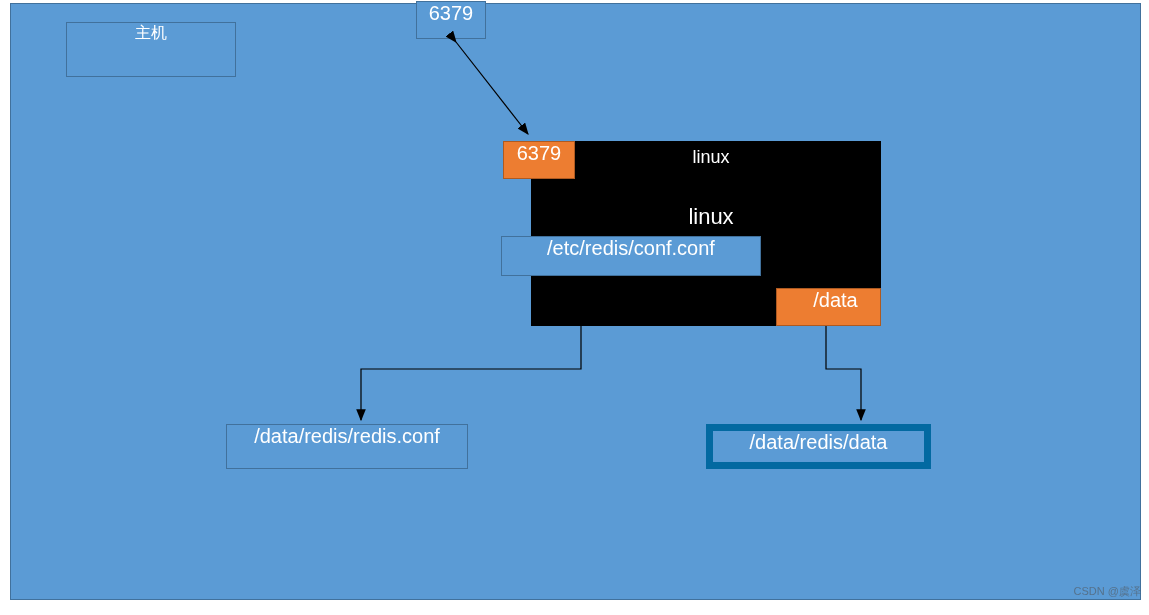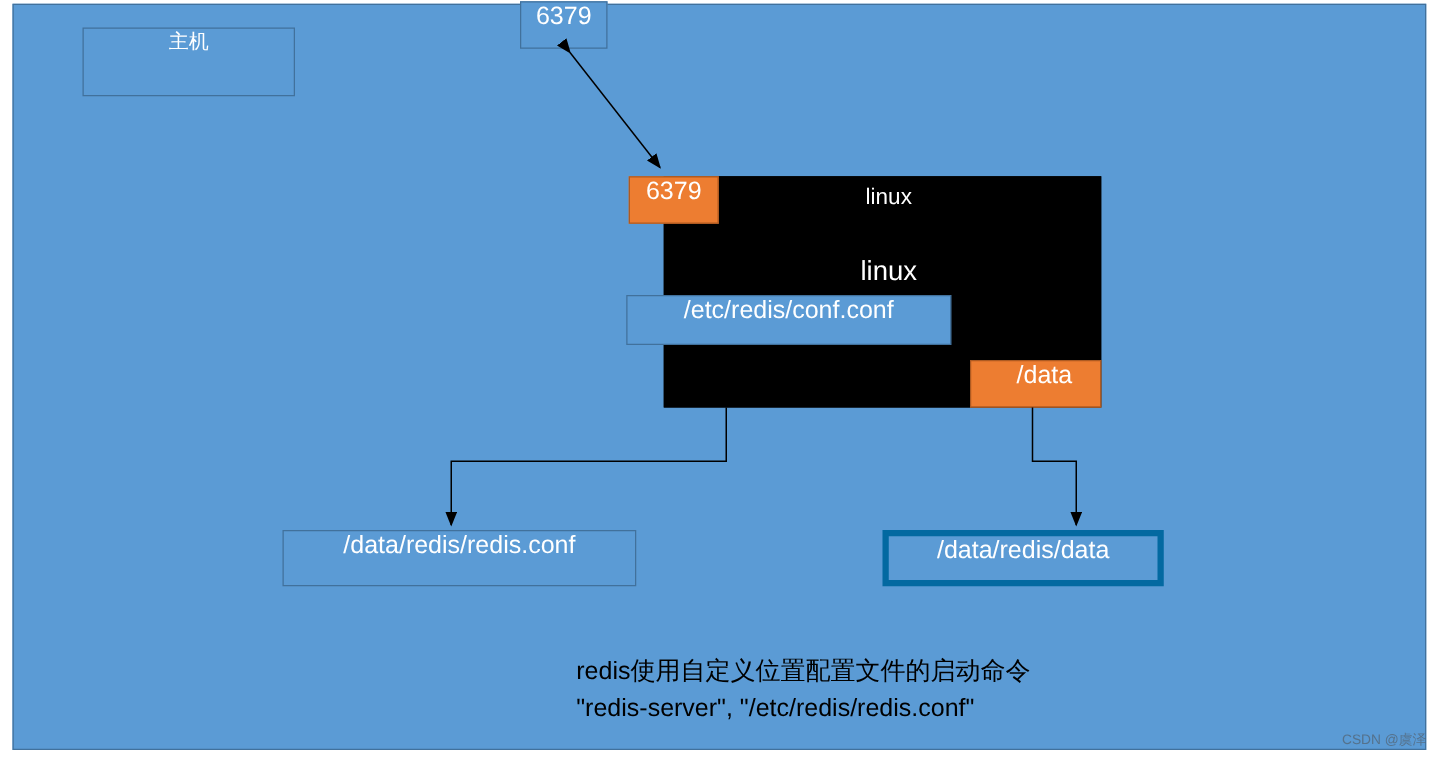--- a/index.html
+++ b/index.html
@@ -100,34 +100,34 @@
     height: 38px;
     background: #ed7d31;
     border: 1px solid #ae5a21;
     color: #ffffff;
     font-size: 20px;
     padding-left: 14px;
   }
   .conf-host {
     left: 215px;
     top: 420px;
-    width: 283px;
+    width: 242px;
     height: 45px;
     background: #5b9bd5;
     border: 1px solid #41719c;
     color: #ffffff;
     font-size: 20px;
   }
   .data-host {
     left: 695px;
     top: 420px;
     width: 225px;
     height: 45px;
     background: #5b9bd5;
-    border: 5px solid #0369a1;
+    border: 7px solid #0369a1;
     color: #ffffff;
     font-size: 20px;
   }
   .caption {
     position: absolute;
     left: 450px;
     top: 518px;
     width: 560px;
     color: #000000;
     font-size: 20px;
@@ -198,20 +198,16 @@
       </marker>
     </defs>
 
     <line x1="445" y1="38" x2="517" y2="130" stroke="#000000" stroke-width="1.2" marker-start="url(#arrowhead)" marker-end="url(#arrowhead)"></line>
 
     <path d="M 570 322 L 570 365 L 350 365 L 350 416" fill="none" stroke="#000000" stroke-width="1.2" marker-end="url(#arrowhead)"></path>
 
     <path d="M 815 322 L 815 365 L 850 365 L 850 416" fill="none" stroke="#000000" stroke-width="1.2" marker-end="url(#arrowhead)"></path>
   </svg>
 
-  <div class="caption">
-    <div>redis使用自定义位置配置文件的启动命令</div>
-    <div>"redis-server", "/etc/redis/redis.conf"</div>
-  </div>
 
 </div>
 
 <div class="watermark">CSDN @虞泽</div>
 
 </body></html>

